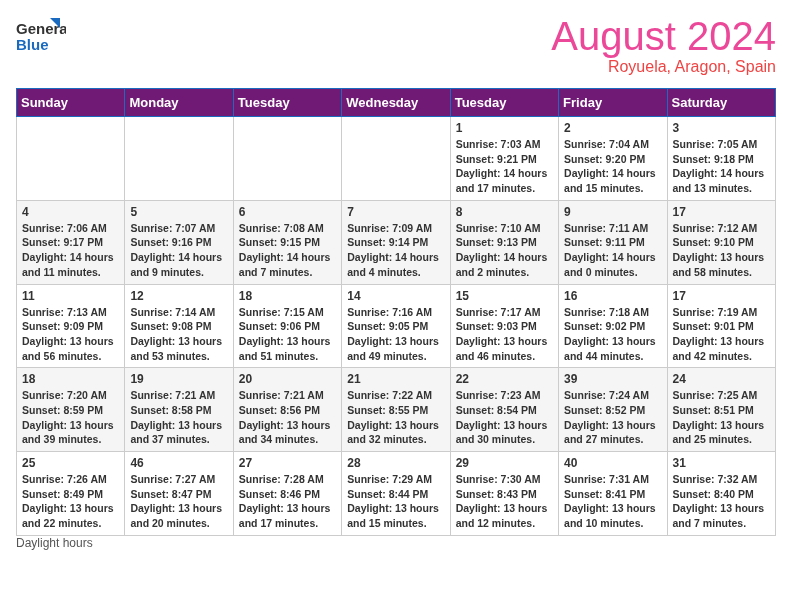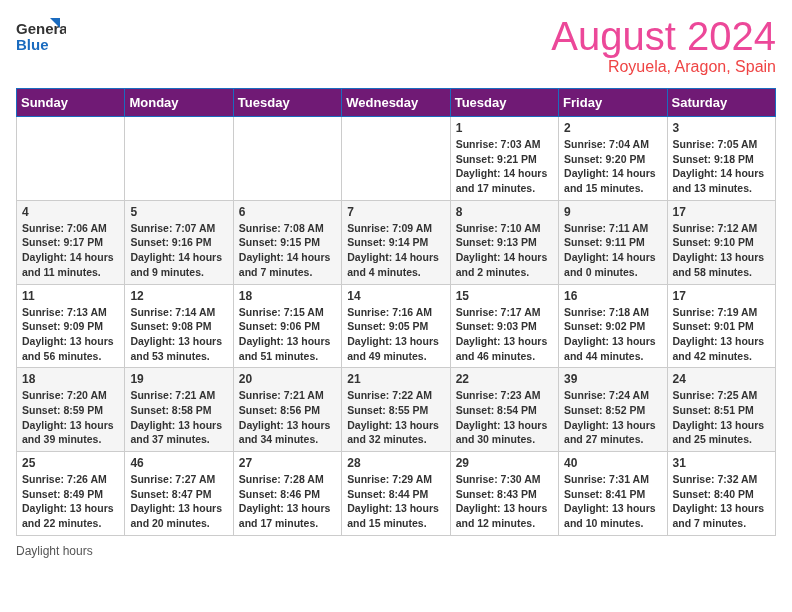--- a/index.html
+++ b/index.html
@@ -70,21 +70,20 @@
     .day-info {
       font-size: 10.5px;
       color: #333;
       line-height: 1.4;
       font-weight: bold;
     }
     .empty-cell {
       background: #fff !important;
     }
     .footer-note {
-      margin-top: 8px;
       font-size: 12px;
       color: #555;
       text-align: left;
     }
   </style>
 </head>
 <body>
 
 <div class="header-area">
   <div class="logo">

